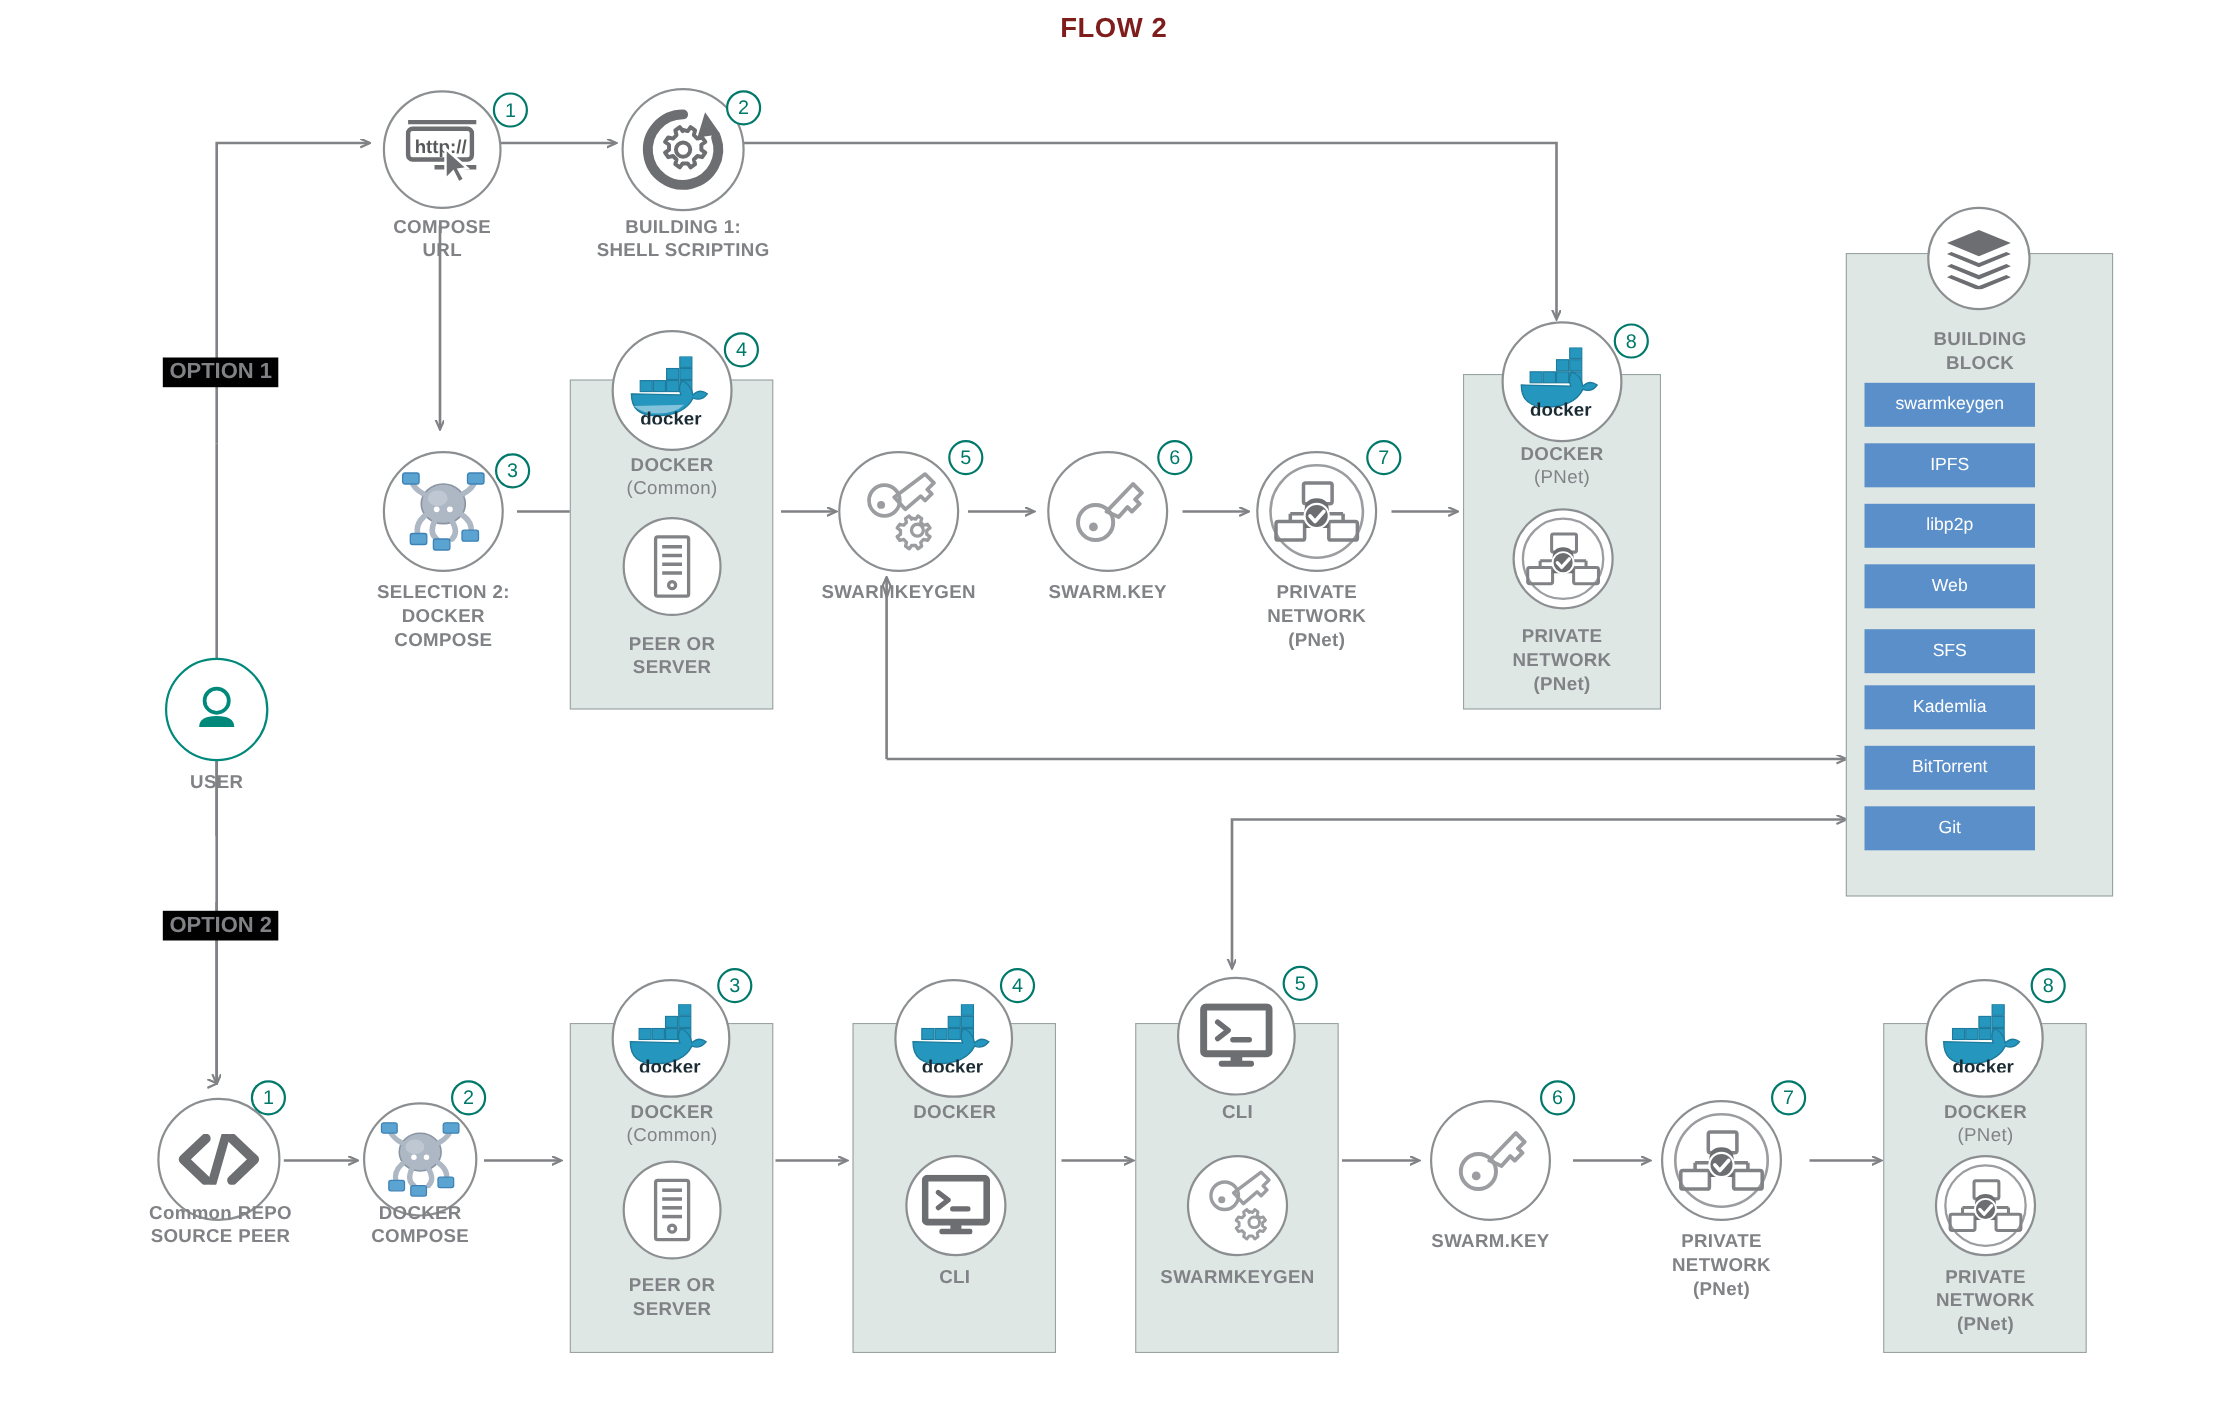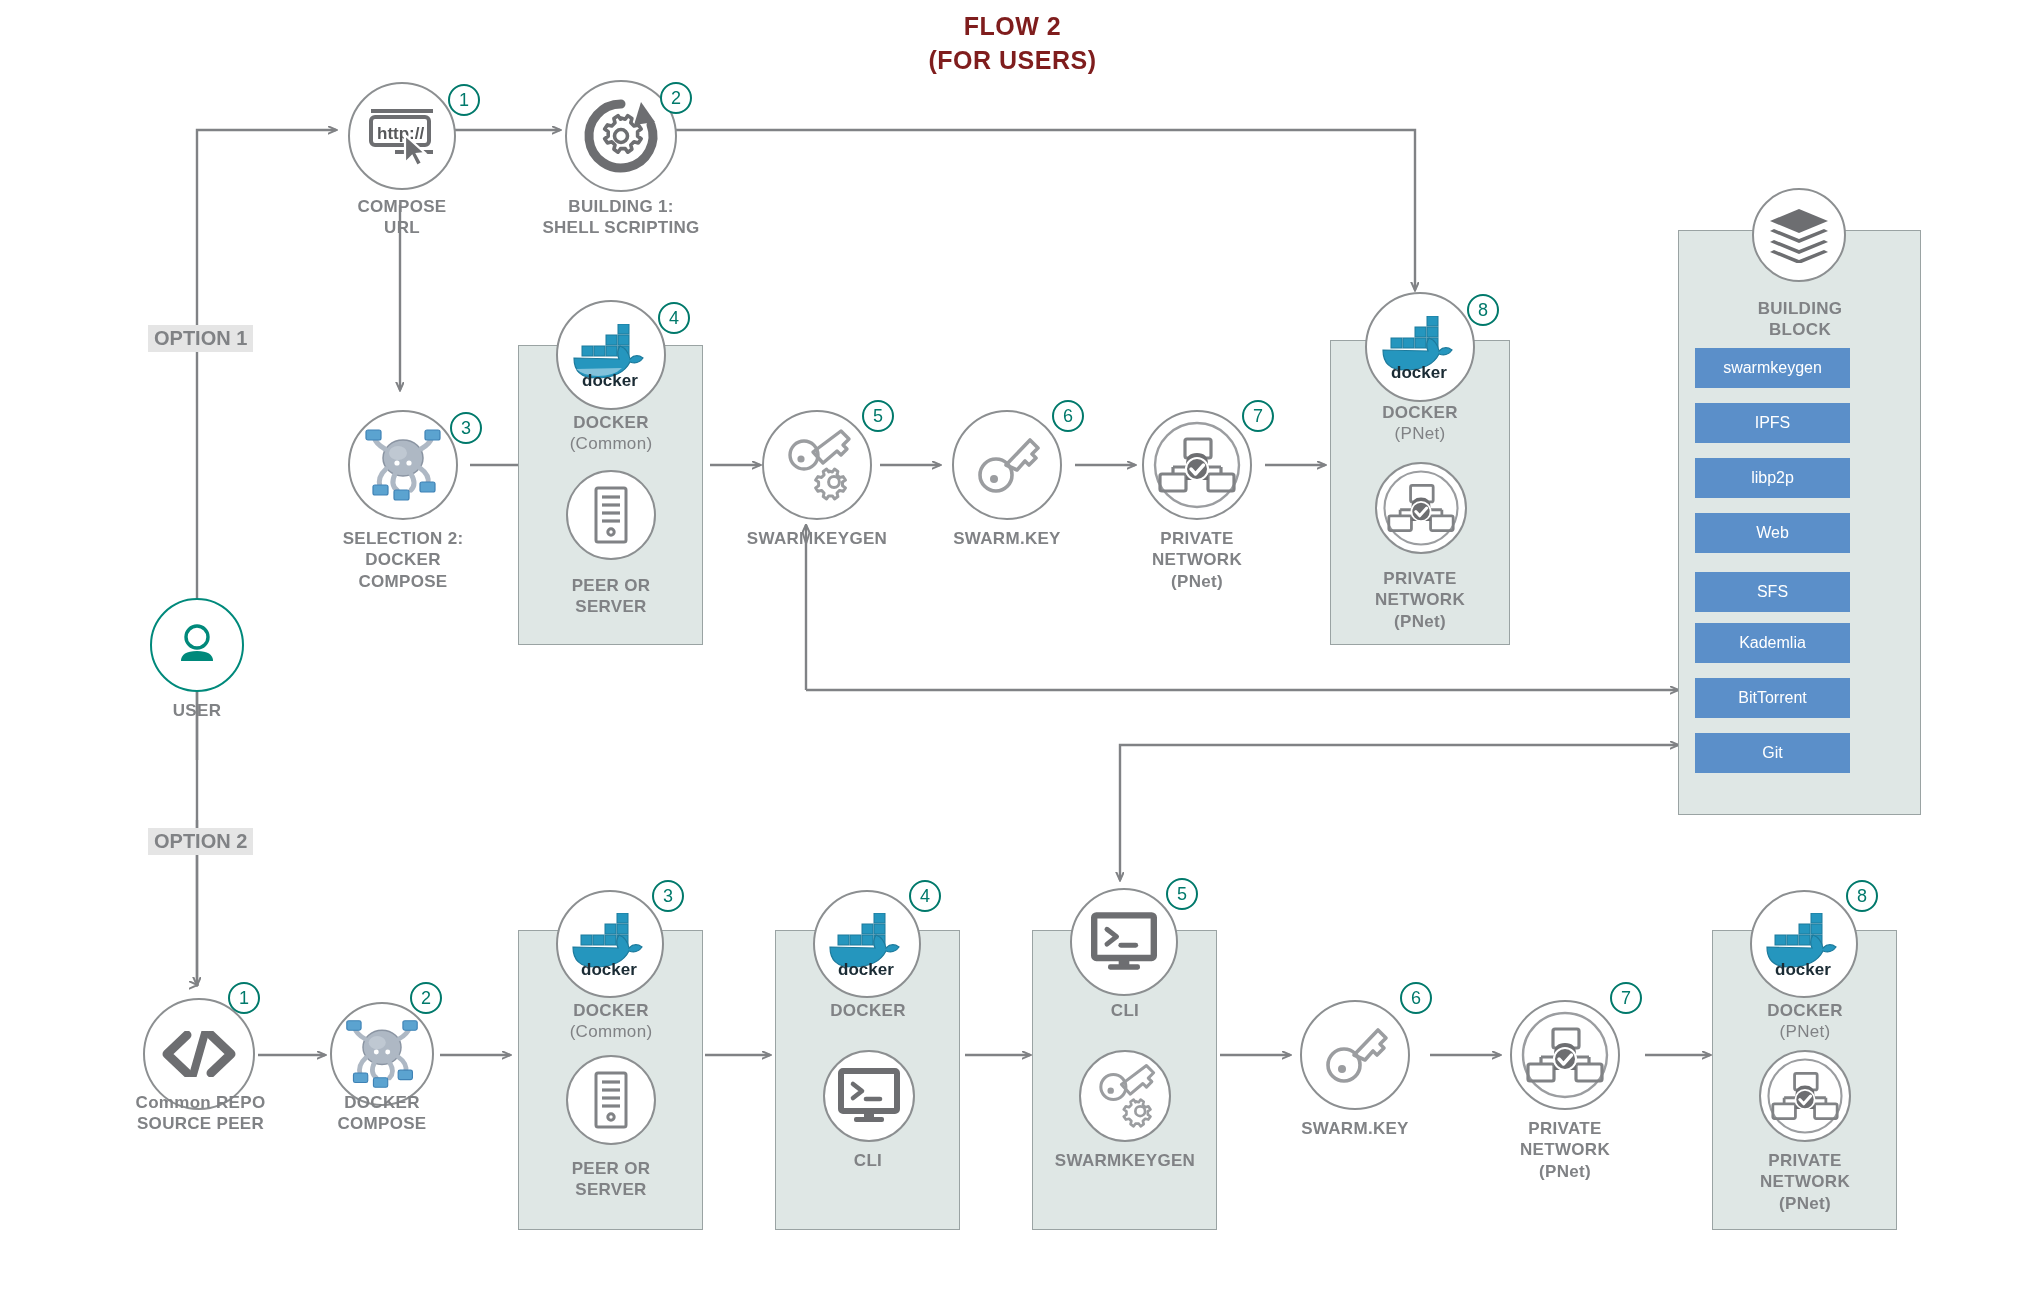--- a/index.html
+++ b/index.html
@@ -25,39 +25,38 @@
   .badge{position:absolute;width:32px;height:32px;border-radius:50%;
          border:2.5px solid #00796b;background:#fff;color:#00796b;
          font-size:18px;display:flex;align-items:center;justify-content:center;
          box-sizing:border-box;font-weight:normal;z-index:6;}
 
   
   .panel{position:absolute;background:#dfe7e5;border:1px solid #9aa3a3;box-sizing:border-box;}
 
   
   .optlabel{position:absolute;font-size:20px;font-weight:bold;color:#808285;
-            background:#e5e5e5;padding:2px 6px;white-space:nowrap;z-index:4;}
+            background:#000000;padding:2px 6px;white-space:nowrap;z-index:4;}
 
   
   .bb-panel{position:absolute;background:#dfe7e5;border:1px solid #9aa3a3;box-sizing:border-box;}
   .bb-item{position:absolute;background:#5b8fc9;color:#fff;font-size:16px;
            display:flex;align-items:center;justify-content:center;
            box-sizing:border-box;left:1695px;width:155px;height:40px;}
 
   
   .ic{display:block;}
 </style>
 </head>
 <body>
 
 <div class="canvas">
 
   <div class="title">
     <div>FLOW 2</div>
-    <div>(FOR USERS)</div>
   </div>
 
   <svg class="wires" viewBox="0 0 2025 1296">
     <defs>
       <marker id="ah" markerWidth="10" markerHeight="10" refX="8.5" refY="4" orient="auto" markerUnits="userSpaceOnUse">
         <path d="M0,0 L9,4 L0,8" fill="none" stroke="#808285" stroke-width="2"></path>
       </marker>
     </defs>
     <g stroke="#808285" stroke-width="2.4" fill="none">
 

